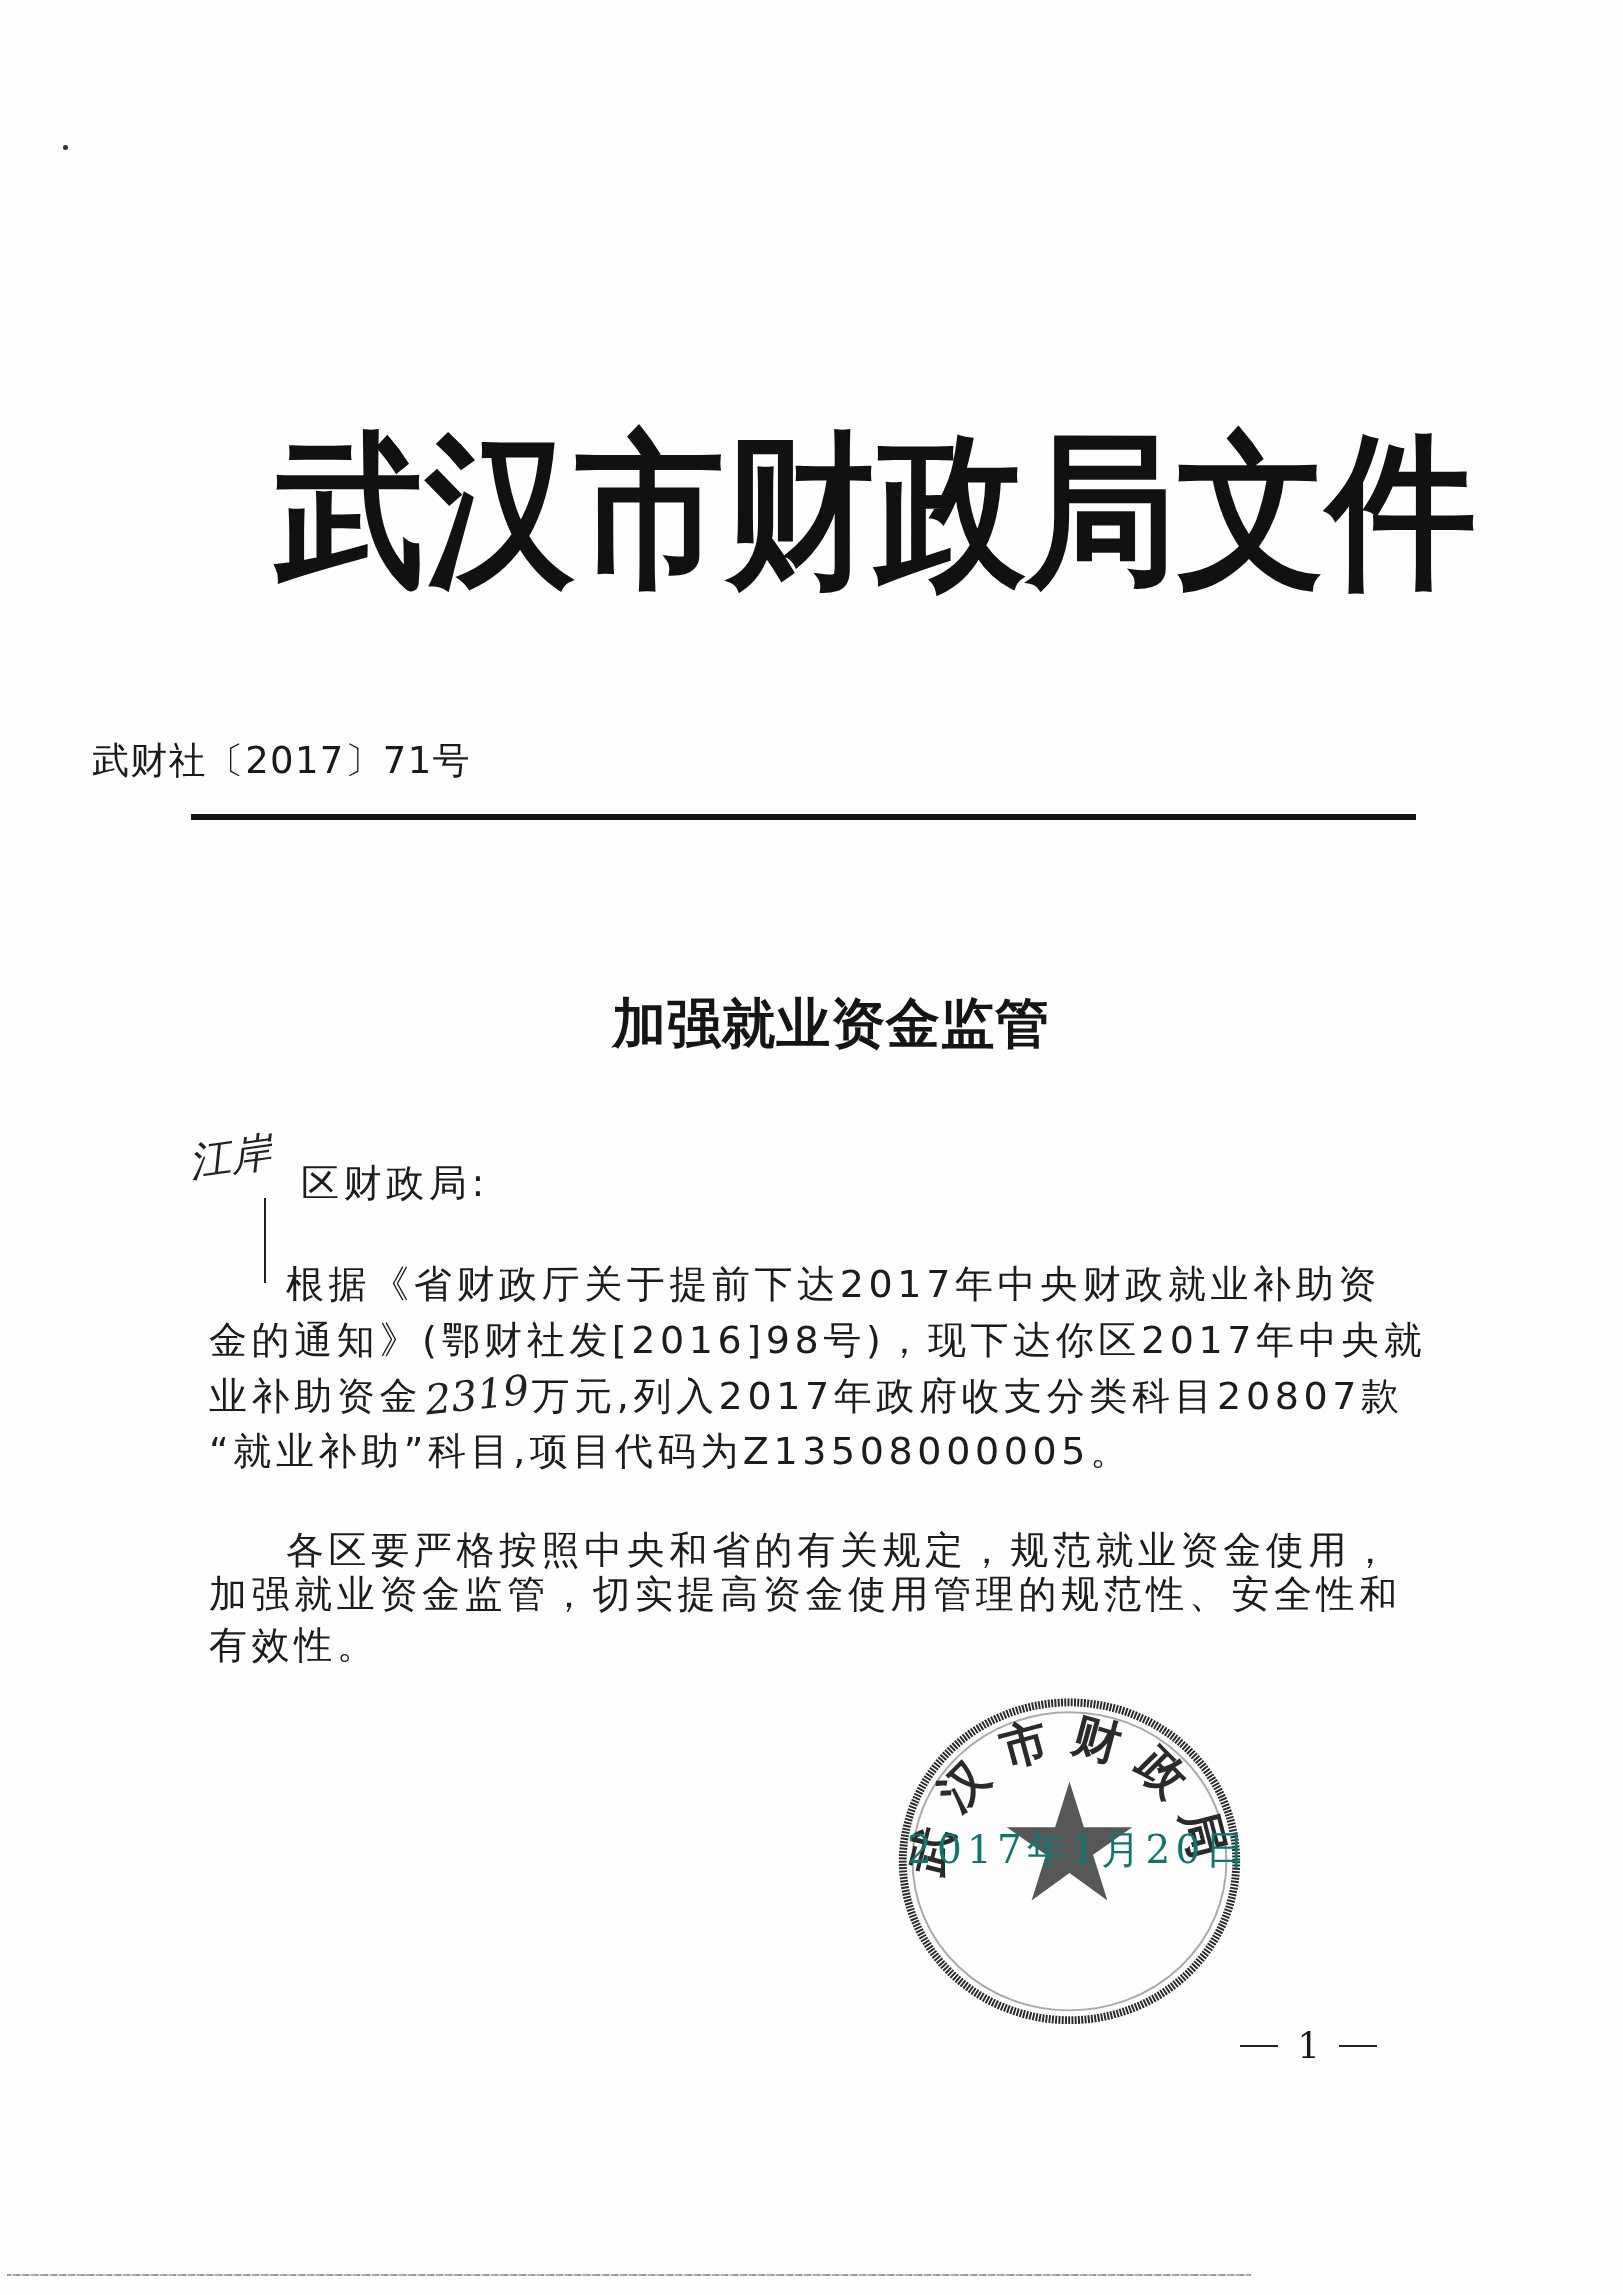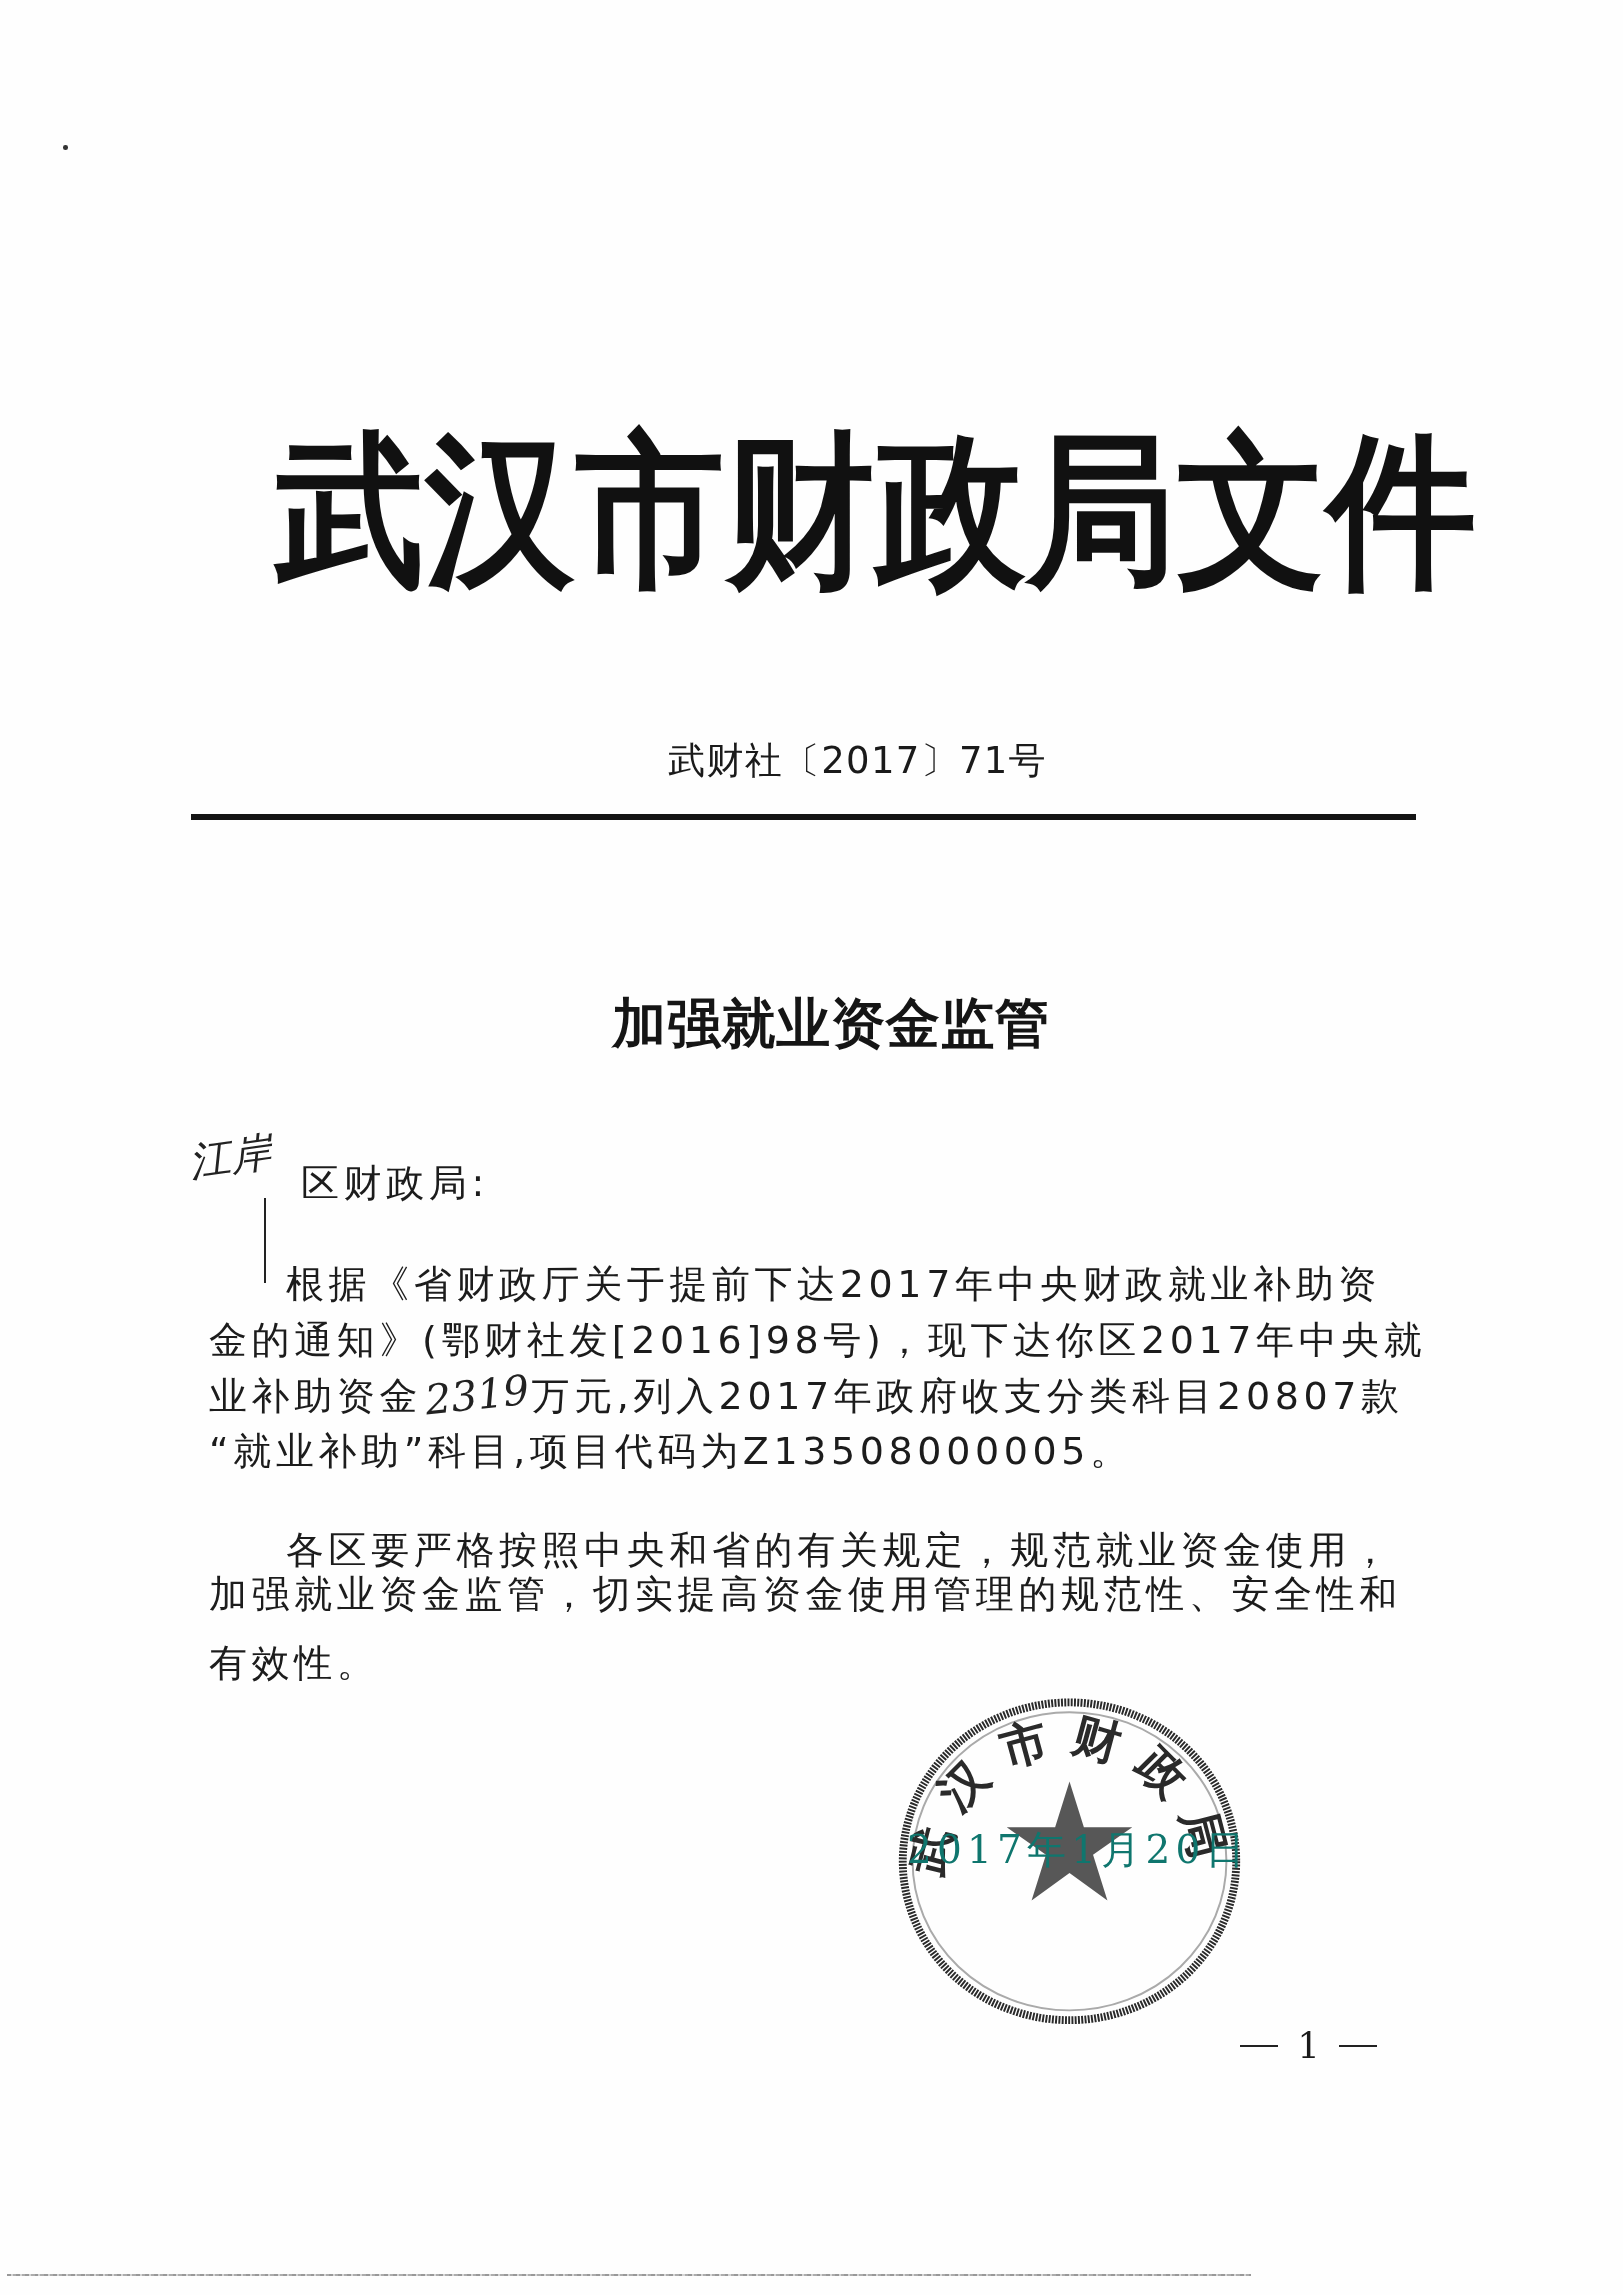--- a/index.html
+++ b/index.html
@@ -10,21 +10,21 @@
     .page { position: absolute; inset: 0; background: #fefefe; }
     .speck { position: absolute; background: #333; border-radius: 50%; }
 
     .masthead {
       position: absolute; left: 275px; top: 419px; width: 1060px; height: 164px;
       font-family: "DejaVu Serif", serif; font-weight: bold;
       font-size: 149px; line-height: 164px; letter-spacing: 1.3px; color: #111;
       transform: scaleY(1.12); transform-origin: top left; white-space: nowrap;
     }
     .doc-number {
-      position: absolute; left: 0; width: 1623px; top: 736px; text-align: center;
+      position: absolute; left: 0; width: 1623px; top: 736px; 
       font-family: "DejaVu Sans", sans-serif; font-size: 37px; color: #1a1a1a;
       letter-spacing: 1.3px; padding-left: 92px; box-sizing: border-box;
     }
     .rule {
       position: absolute; left: 191px; top: 814px; width: 1225px; height: 5.9px;
       background: #141414;
     }
     .title {
       position: absolute; left: 0; width: 1623px; text-align: center;
       font-family: "DejaVu Serif", serif; font-weight: bold; font-size: 54px;
@@ -106,21 +106,21 @@
     <div class="para-line" style="top:56px;">金的通知》(鄂财社发[2016]98号)，现下达你区2017年中央就</div>
     <div class="para-line" style="top:111px;">
       <span>业补助资金</span><span class="handwritten amount-hw">2319</span><span>万元,列入2017年政府收支分类科目20807款</span>
     </div>
     <div class="para-line" style="top:167px;">“就业补助”科目,项目代码为Z13508000005。</div>
   </div>
 
   <div class="body-text p2">
     <div class="para-line indent" style="top:12px;">各区要严格按照中央和省的有关规定，规范就业资金使用，</div>
     <div class="para-line" style="top:56px;">加强就业资金监管，切实提高资金使用管理的规范性、安全性和</div>
-    <div class="para-line" style="top:125px;">有效性。</div>
+    <div class="para-line" style="top:107px;">有效性。</div>
   </div>
 
   <div class="seal">
     <svg viewBox="0 0 560 520">
       <defs>
         <path id="sealArc" d="M 95 330 A 190 190 0 1 1 465 330"></path>
       </defs>
       <ellipse cx="280" cy="262" rx="255" ry="243" fill="none" stroke="#2a2a2a" stroke-width="12" stroke-dasharray="3 2"></ellipse>
       <ellipse cx="280" cy="262" rx="240" ry="228" fill="none" stroke="#555" stroke-width="3" opacity="0.5"></ellipse>
       <polygon points="280,140 302,210 376,210 316,252 338,322 280,280 222,322 244,252 184,210 258,210" fill="#3a3a3a" opacity="0.85"></polygon>

